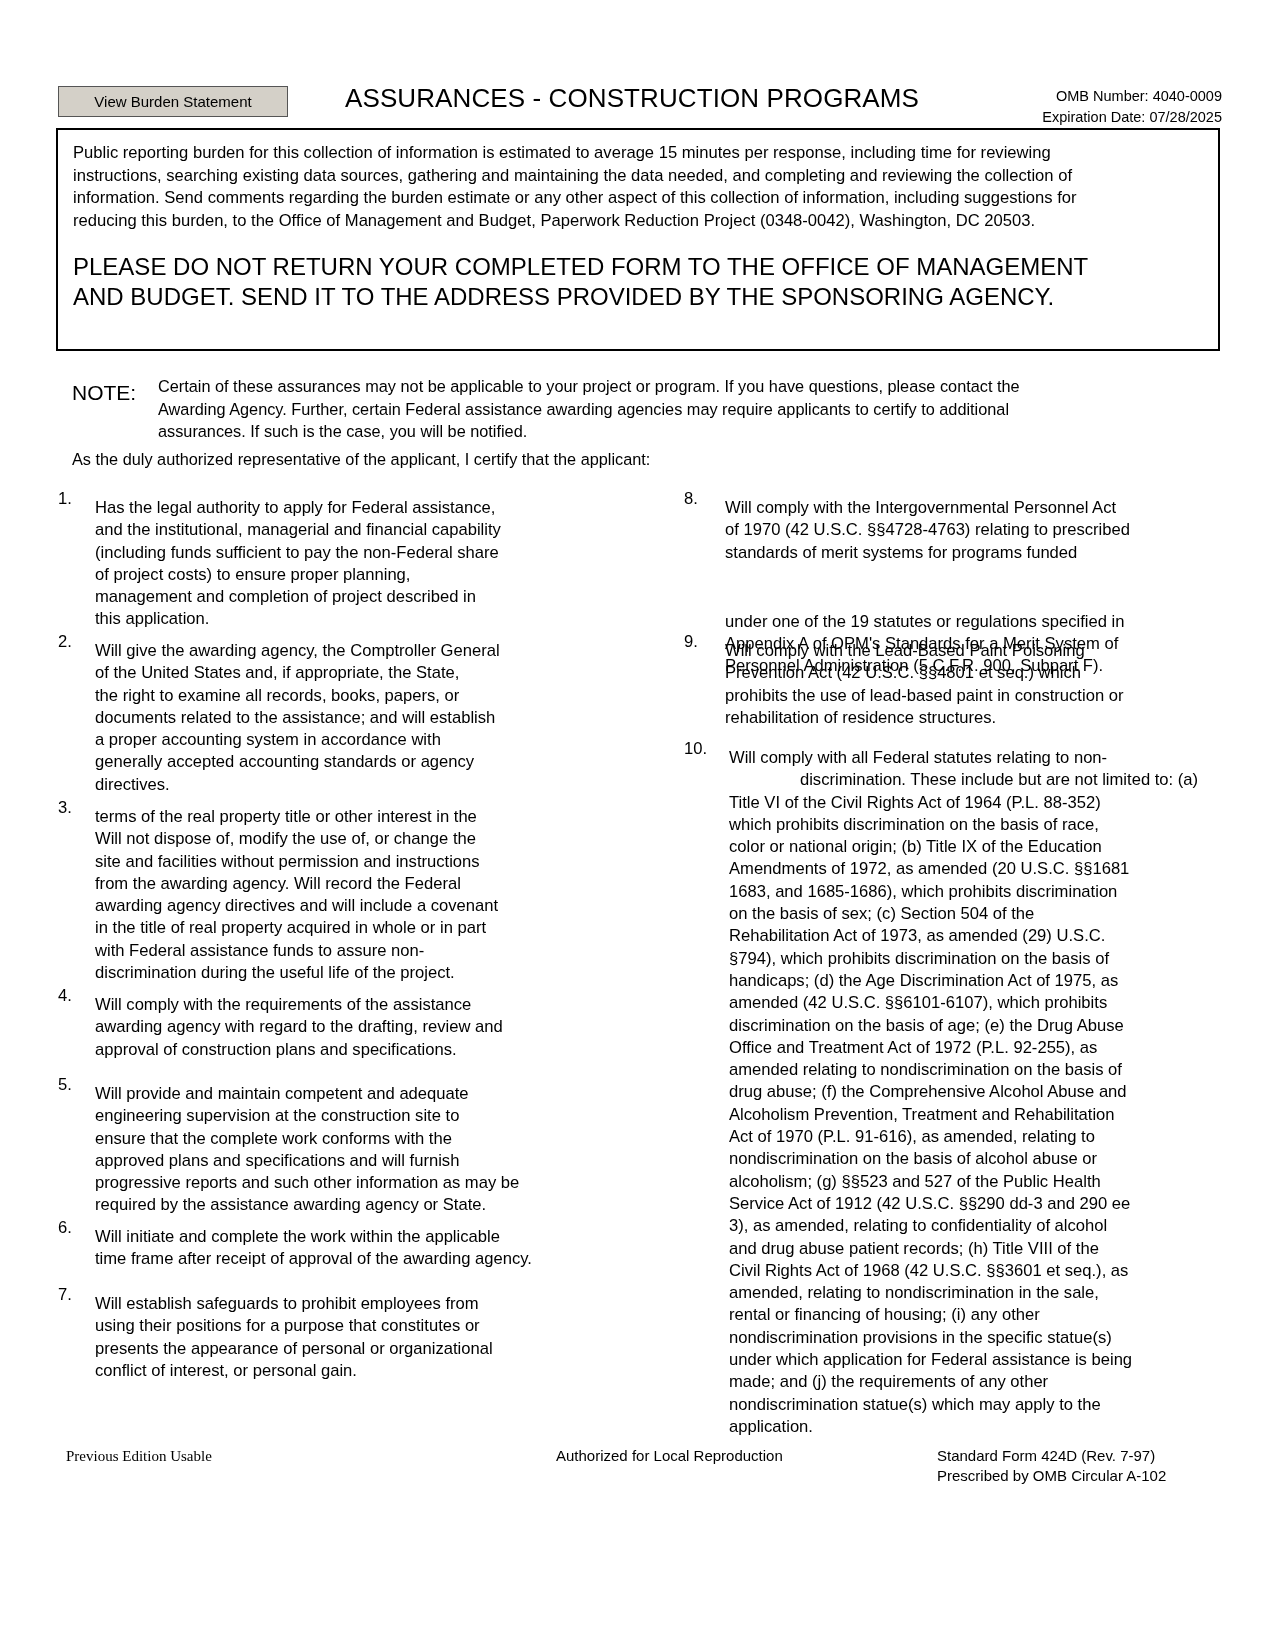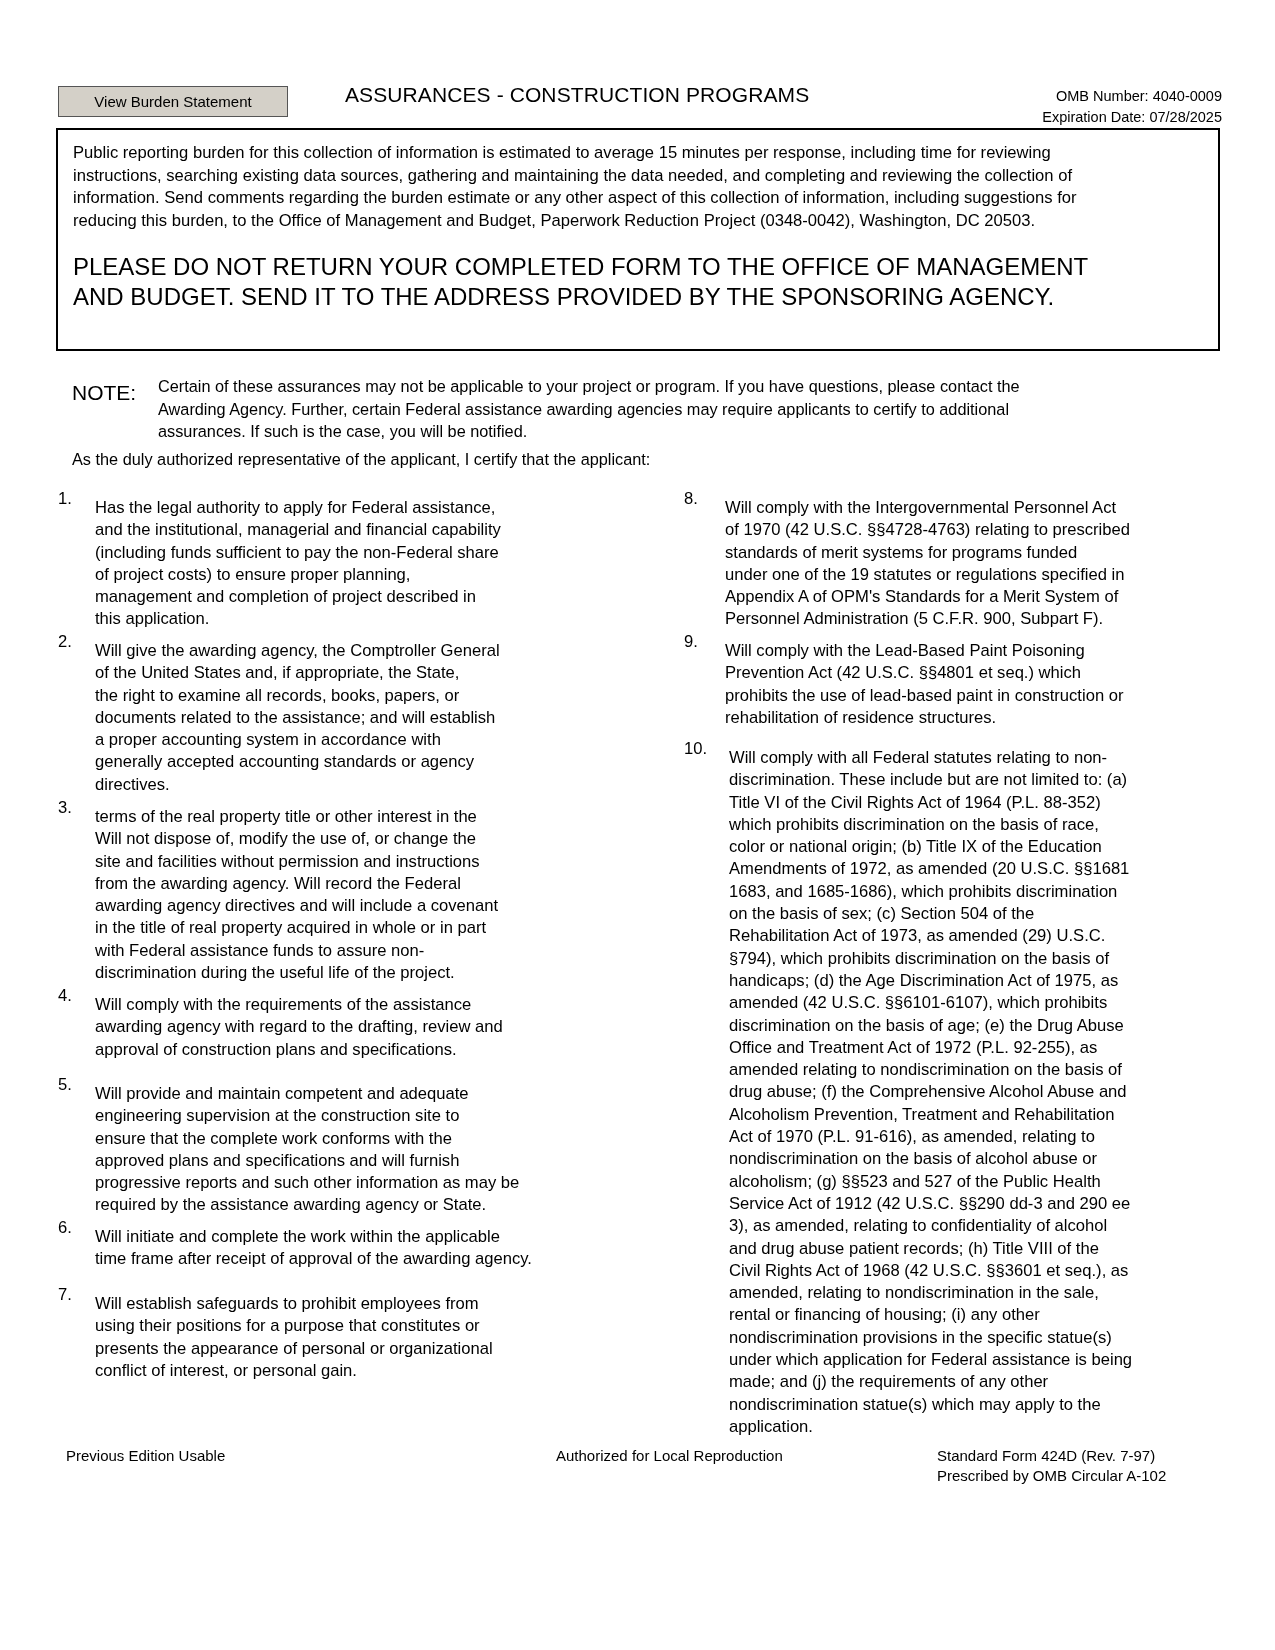--- a/index.html
+++ b/index.html
@@ -7,21 +7,21 @@
       width: 1275px; height: 1650px; position: relative; overflow: hidden;
       font-family: "Liberation Sans", sans-serif; color: #000;
     }
     .abs { position: absolute; }
     #burden-btn {
       left: 58px; top: 86px; width: 230px; height: 31px;
       background: #d4d0c8; border: 1.5px solid #555; box-sizing: border-box;
       font-size: 15px; display: flex; align-items: center; justify-content: center;
       cursor: pointer;
     }
-    #title { left: 345px; top: 83px; font-size: 21px; letter-spacing: 0.1px; }
+    #title { left: 345px; top: 83px; font-size: 26px; letter-spacing: 0.1px; }
     #omb { right: 53px; top: 86px; text-align: right; font-size: 14.5px; line-height: 21px; }
     #burden-box {
       left: 56px; top: 128px; width: 1164px; height: 223px;
       border: 2px solid #000; box-sizing: border-box;
     }
     #burden-text {
       left: 73px; top: 142px; width: 1135px; font-size: 16.6px; line-height: 22.5px;
     }
     #warning {
       left: 73px; top: 252px; width: 1130px; font-size: 24px; line-height: 30px;
@@ -139,39 +139,39 @@
         <div style="white-space: nowrap;">presents the appearance of personal or organizational</div>
         <div style="white-space: nowrap;">conflict of interest, or personal gain.</div>
       </div>
     </div>
     <div class="item" style="left: 684px; top: 488px;">
       <span class="num">8.</span>
       <div class="txt" style="left: 41px; width: 540px;">
         <div style="white-space: nowrap;">Will comply with the Intergovernmental Personnel Act</div>
         <div style="white-space: nowrap;">of 1970 (42 U.S.C. §§4728-4763) relating to prescribed</div>
         <div style="white-space: nowrap;">standards of merit systems for programs funded</div>
-        <div style="white-space: nowrap;">under one of the 19 statutes or regulations specified in</div>
+        <div style="white-space: nowrap; margin-top: 47px;">under one of the 19 statutes or regulations specified in</div>
         <div style="white-space: nowrap;">Appendix A of OPM's Standards for a Merit System of</div>
         <div style="white-space: nowrap;">Personnel Administration (5 C.F.R. 900, Subpart F).</div>
       </div>
     </div>
     <div class="item" style="left: 684px; top: 631px;">
       <span class="num">9.</span>
       <div class="txt" style="left: 41px; width: 540px;">
         <div style="white-space: nowrap;">Will comply with the Lead-Based Paint Poisoning</div>
         <div style="white-space: nowrap;">Prevention Act (42 U.S.C. §§4801 et seq.) which</div>
         <div style="white-space: nowrap;">prohibits the use of lead-based paint in construction or</div>
         <div style="white-space: nowrap;">rehabilitation of residence structures.</div>
       </div>
     </div>
     <div class="item" style="left: 684px; top: 738px;">
       <span class="num">10.</span>
       <div class="txt" style="left: 45px; width: 540px;">
         <div style="white-space: nowrap;">Will comply with all Federal statutes relating to non-</div>
-        <div style="white-space: nowrap;">discrimination. These include but are not limited to: (a)</div>
+        <div style="white-space: nowrap; text-align: center;">discrimination. These include but are not limited to: (a)</div>
         <div style="white-space: nowrap;">Title VI of the Civil Rights Act of 1964 (P.L. 88-352)</div>
         <div style="white-space: nowrap;">which prohibits discrimination on the basis of race,</div>
         <div style="white-space: nowrap;">color or national origin; (b) Title IX of the Education</div>
         <div style="white-space: nowrap;">Amendments of 1972, as amended (20 U.S.C. §§1681</div>
         <div style="white-space: nowrap;">1683, and 1685-1686), which prohibits discrimination</div>
         <div style="white-space: nowrap;">on the basis of sex; (c) Section 504 of the</div>
         <div style="white-space: nowrap;">Rehabilitation Act of 1973, as amended (29) U.S.C.</div>
         <div style="white-space: nowrap;">§794), which prohibits discrimination on the basis of</div>
         <div style="white-space: nowrap;">handicaps; (d) the Age Discrimination Act of 1975, as</div>
         <div style="white-space: nowrap;">amended (42 U.S.C. §§6101-6107), which prohibits</div>
@@ -191,18 +191,18 @@
         <div style="white-space: nowrap;">rental or financing of housing; (i) any other</div>
         <div style="white-space: nowrap;">nondiscrimination provisions in the specific statue(s)</div>
         <div style="white-space: nowrap;">under which application for Federal assistance is being</div>
         <div style="white-space: nowrap;">made; and (j) the requirements of any other</div>
         <div style="white-space: nowrap;">nondiscrimination statue(s) which may apply to the</div>
         <div style="white-space: nowrap;">application.</div>
       </div>
     </div>
   </div>
 
-<div class="footer" style="left:66px; top:1446px;">Previous Edition Usable</div>
+<div class="footer" style="left:66px; top:1446px;font-family:Liberation Serif, serif;">Previous Edition Usable</div>
 <div class="footer" style="left:556px; top:1446px;">Authorized for Local Reproduction</div>
 <div class="footer" style="left:937px; top:1446px;">
   <div>Standard Form 424D (Rev. 7-97)</div>
   <div>Prescribed by OMB Circular A-102</div>
 </div>
 
 </body></html>

